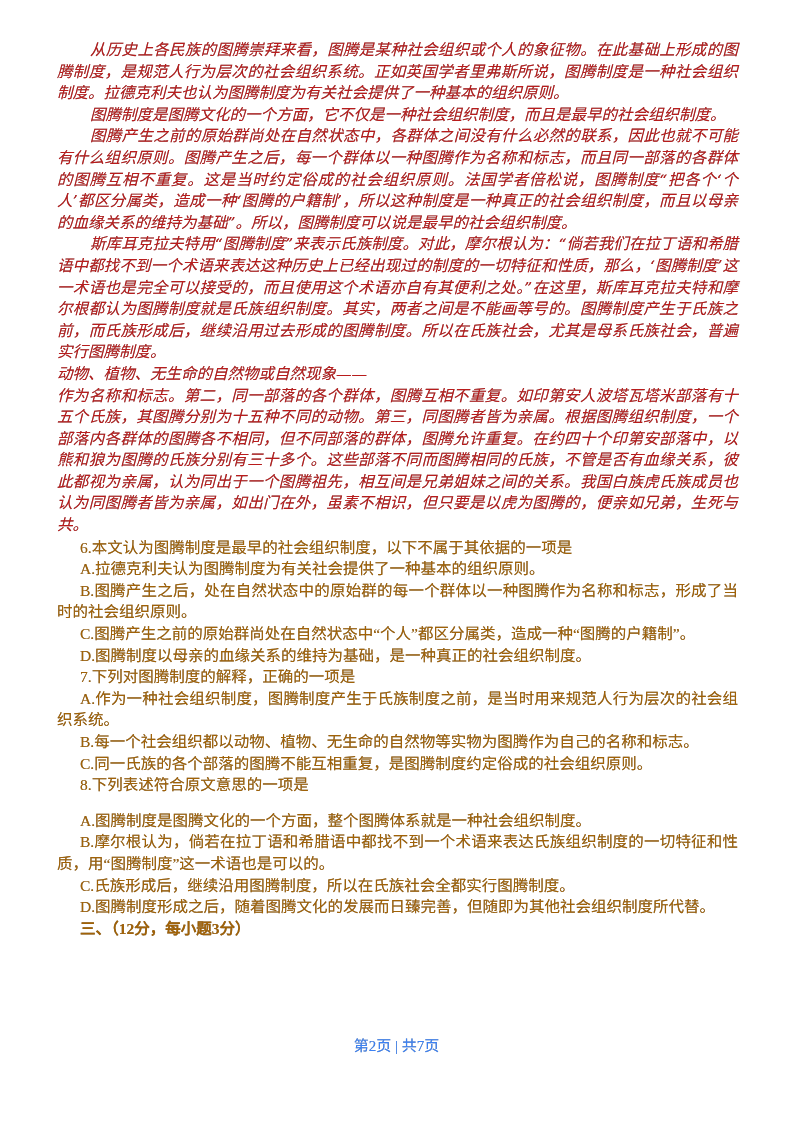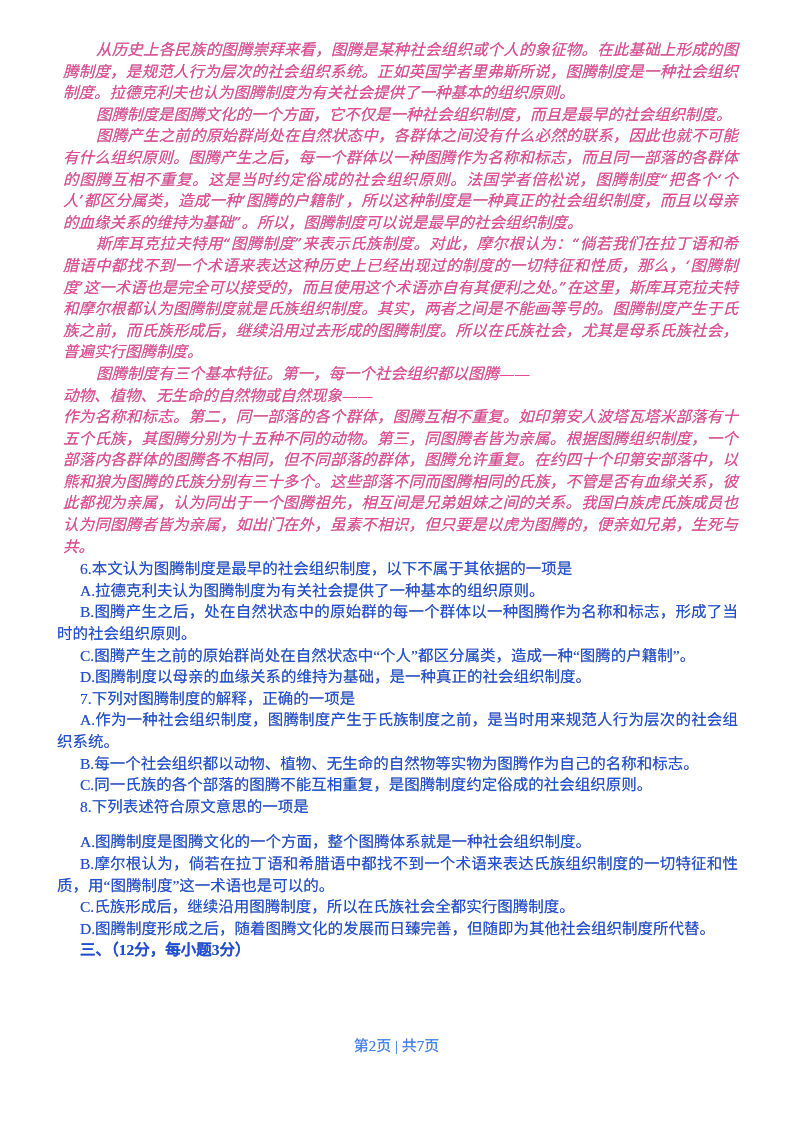--- a/index.html
+++ b/index.html
@@ -17,32 +17,31 @@
     color: #1f1f1f;
   }
   p { margin: 0; padding: 0; }
   
   .psg {
     font-family: "DejaVu Serif", serif;
     font-style: italic;
     font-size: 15.5px;
     line-height: 21.6px;
     text-align: justify;
-    color: #ec4899;
+    color: #b91c1c;
     text-shadow: 0 0 0.5px rgba(40,40,40,0.55);
-    margin-left: 6px;
   }
   
   .q {
     font-family: "Liberation Serif", serif;
     font-style: normal;
     font-size: 15.5px;
     line-height: 21.6px;
     text-align: justify;
-    color: #1d4ed8;
+    color: #a16207;
     text-shadow: 0 0 0.4px rgba(20,20,20,0.5);
   }
   .indent2 { text-indent: 33px; }   
   .indent1 { text-indent: 23px; }   
   .gap-after { margin-bottom: 14px; } 
   .heading { font-weight: bold; }
   .footer {
     position: absolute;
     top: 1035px; left: 0;
     width: 793px;
@@ -57,21 +56,20 @@
 </head>
 <body>
 
 <div class="content">
 
   <p class="psg indent2">从历史上各民族的图腾崇拜来看，图腾是某种社会组织或个人的象征物。在此基础上形成的图腾制度，是规范人行为层次的社会组织系统。正如英国学者里弗斯所说，图腾制度是一种社会组织制度。拉德克利夫也认为图腾制度为有关社会提供了一种基本的组织原则。</p>
   <p class="psg indent2">图腾制度是图腾文化的一个方面，它不仅是一种社会组织制度，而且是最早的社会组织制度。</p>
   <p class="psg indent2">图腾产生之前的原始群尚处在自然状态中，各群体之间没有什么必然的联系，因此也就不可能有什么组织原则。图腾产生之后，每一个群体以一种图腾作为名称和标志，而且同一部落的各群体的图腾互相不重复。这是当时约定俗成的社会组织原则。法国学者倍松说，图腾制度“把各个‘个人’都区分属类，造成一种‘图腾的户籍制’，所以这种制度是一种真正的社会组织制度，而且以母亲的血缘关系的维持为基础”。所以，图腾制度可以说是最早的社会组织制度。</p>
   <p class="psg indent2">斯库耳克拉夫特用“图腾制度”来表示氏族制度。对此，摩尔根认为：“倘若我们在拉丁语和希腊语中都找不到一个术语来表达这种历史上已经出现过的制度的一切特征和性质，那么，‘图腾制度’这一术语也是完全可以接受的，而且使用这个术语亦自有其便利之处。”在这里，斯库耳克拉夫特和摩尔根都认为图腾制度就是氏族组织制度。其实，两者之间是不能画等号的。图腾制度产生于氏族之前，而氏族形成后，继续沿用过去形成的图腾制度。所以在氏族社会，尤其是母系氏族社会，普遍实行图腾制度。</p>
 
-  <p class="psg indent2">图腾制度有三个基本特征。第一，每一个社会组织都以图腾——</p>
   <p class="psg">动物、植物、无生命的自然物或自然现象——</p>
   <p class="psg">作为名称和标志。第二，同一部落的各个群体，图腾互相不重复。如印第安人波塔瓦塔米部落有十五个氏族，其图腾分别为十五种不同的动物。第三，同图腾者皆为亲属。根据图腾组织制度，一个部落内各群体的图腾各不相同，但不同部落的群体，图腾允许重复。在约四十个印第安部落中，以熊和狼为图腾的氏族分别有三十多个。这些部落不同而图腾相同的氏族，不管是否有血缘关系，彼此都视为亲属，认为同出于一个图腾祖先，相互间是兄弟姐妹之间的关系。我国白族虎氏族成员也认为同图腾者皆为亲属，如出门在外，虽素不相识，但只要是以虎为图腾的，便亲如兄弟，生死与共。</p>
 
 
   <div>
     <p class="q indent1">6.本文认为图腾制度是最早的社会组织制度，以下不属于其依据的一项是</p>
     <p class="q indent1">A.拉德克利夫认为图腾制度为有关社会提供了一种基本的组织原则。</p>
     <p class="q indent1">B.图腾产生之后，处在自然状态中的原始群的每一个群体以一种图腾作为名称和标志，形成了当时的社会组织原则。</p>
     <p class="q indent1">C.图腾产生之前的原始群尚处在自然状态中“个人”都区分属类，造成一种“图腾的户籍制”。</p>
     <p class="q indent1">D.图腾制度以母亲的血缘关系的维持为基础，是一种真正的社会组织制度。</p>

